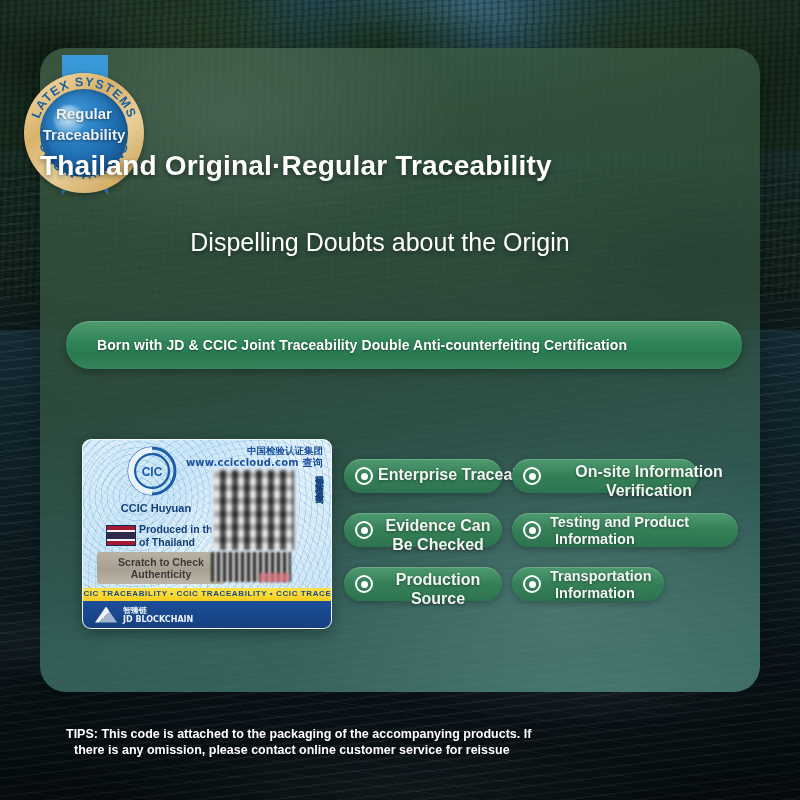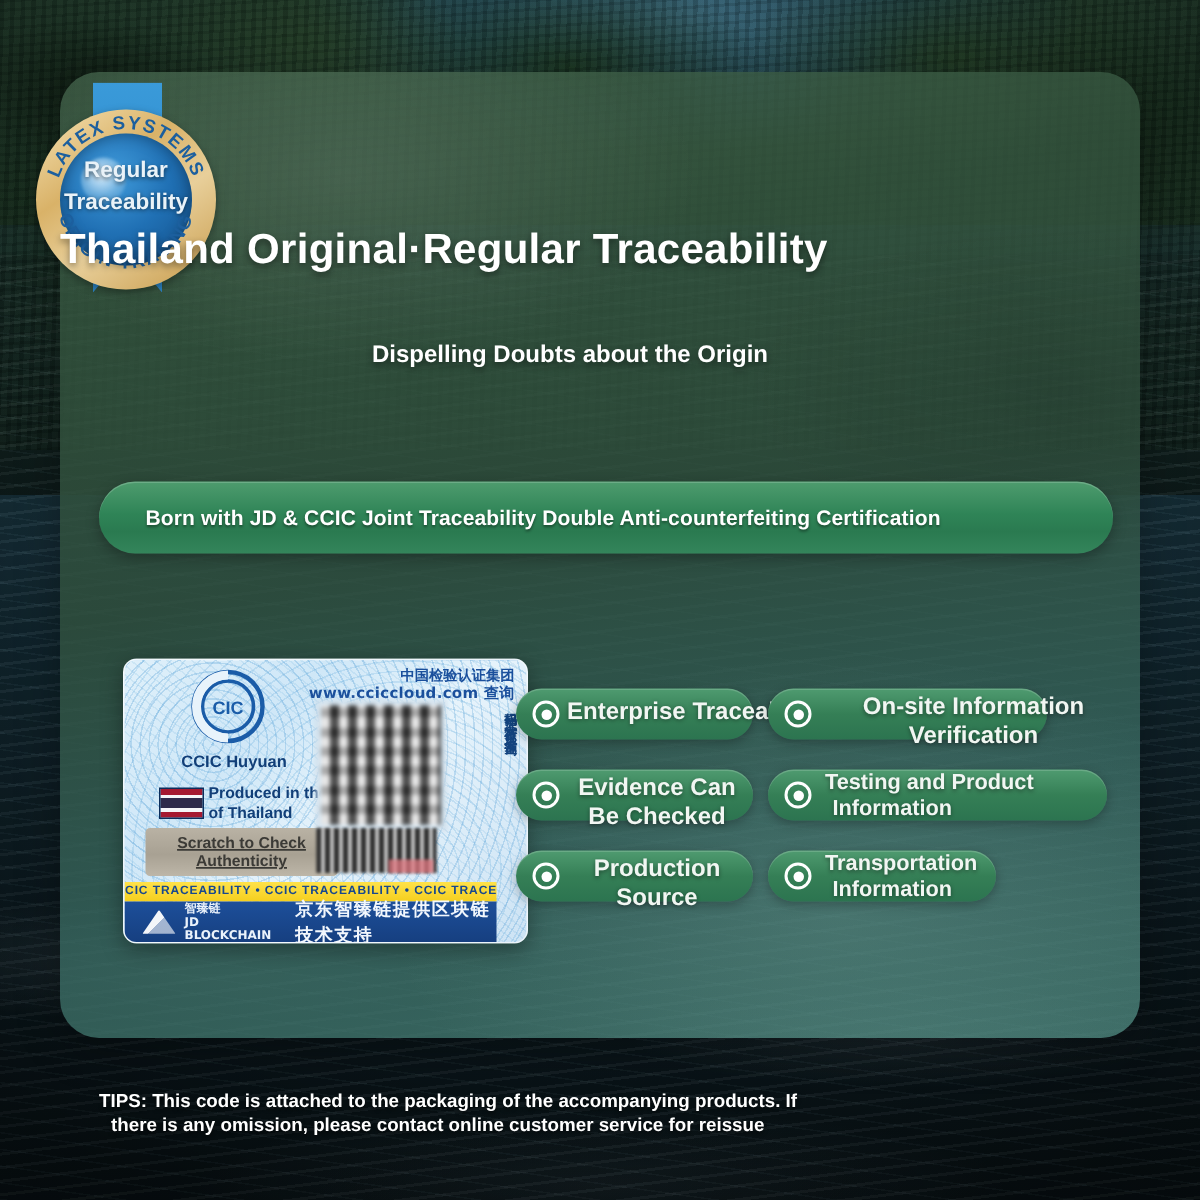--- a/index.html
+++ b/index.html
@@ -109,21 +109,21 @@
   }
 
   
   .h1{
     position:absolute;left:40px;top:150px;width:680px;text-align:left;
     color:#fff;font-size:28px;font-weight:bold;letter-spacing:.2px;
     text-shadow:0 2px 5px rgba(0,0,0,.45);
   }
   .h2{
     position:absolute;left:40px;top:228px;width:680px;text-align:center;
-    color:#fff;font-size:16px;font-weight:bold;
+    color:#fff;font-size:25px;font-weight:normal;
     text-shadow:0 2px 5px rgba(0,0,0,.45);
   }
 
   
   .banner{
     position:absolute;left:66px;top:321px;width:676px;height:48px;border-radius:24px;
     background:linear-gradient(180deg,#4e9c6e 0%,#2f8457 45%,#2a7a50 70%,#34855b 100%);
     box-shadow:0 3px 9px rgba(0,0,0,.30), inset 0 1px 0 rgba(255,255,255,.18);
     display:flex;align-items:center;
   }
@@ -132,21 +132,20 @@
     text-shadow:0 1px 2px rgba(0,0,0,.45);
   }
 
   
   .cert{
     position:absolute;left:82px;top:439px;width:248px;height:188px;border-radius:9px;
     background:linear-gradient(135deg,#dff0fa 0%,#cfe7f7 30%,#e6f3fb 55%,#cde3f4 100%);
     box-shadow:0 4px 14px rgba(0,0,0,.35);
     overflow:hidden;
     border:1px solid rgba(255,255,255,.6);
-    padding-left:20px;
   }
   .cert-guilloche{
     position:absolute;inset:0;
     background-image:
       repeating-radial-gradient(circle at 22% 30%, rgba(70,150,210,.30) 0 1px, rgba(255,255,255,0) 1px 6px),
       repeating-radial-gradient(circle at 70% 75%, rgba(80,160,215,.24) 0 1px, rgba(255,255,255,0) 1px 7px),
       repeating-linear-gradient(38deg, rgba(90,165,215,.16) 0 1px, rgba(255,255,255,0) 1px 5px);
     opacity:.85;
   }
   .cert-cn{
@@ -167,21 +166,21 @@
   .cert-made{
     position:absolute;left:56px;top:83px;width:160px;
     color:#123f78;font-size:10.5px;font-weight:bold;line-height:13px;
   }
   .scratch{
     position:absolute;left:14px;top:112px;width:128px;height:32px;border-radius:3px;
     background:linear-gradient(180deg,#b9b2a4 0%,#a8a193 55%,#bdb6a8 100%);
     display:flex;align-items:center;justify-content:center;
   }
   .scratch span{
-    color:#3b3a36;font-size:10.5px;font-weight:bold;line-height:12.5px;text-align:center;text-decoration:underline;
+    color:#3b3a36;font-size:10.5px;font-weight:bold;line-height:12.5px;text-align:center;
   }
   .qr{
     position:absolute;left:128px;top:27px;width:80px;height:80px;
     background-color:#8e8e8e;
     background-image:
       repeating-linear-gradient(90deg, rgba(255,255,255,.55) 0 6px, rgba(40,40,40,.75) 6px 12px),
       repeating-linear-gradient(0deg, rgba(255,255,255,.50) 0 7px, rgba(30,30,30,.70) 7px 13px);
     filter:blur(1.4px);
     border:3px solid #d6e6f2;
   }
@@ -346,21 +345,20 @@
     <div class="strip">
       <span>CCIC TRACEABILITY  •  CCIC TRACEABILITY  •  CCIC TRACEABILITY  •  CCIC TR</span>
     </div>
 
     <div class="cert-foot">
       <div class="jd-mark"></div>
       <div class="jd-cn">
         <div>智臻链</div>
         <div>JD BLOCKCHAIN</div>
       </div>
-      <div class="jd-cn2">京东智臻链提供区块链技术支持</div>
     </div>
   </div>
 
   <div class="pill" style="left:344px;top:459px;width:158px;">
     <span class="pill-icon">
         <i></i>
       </span>
     <span class="pill-label" style="top:6px;">Enterprise Traceability</span>
   </div>
 

